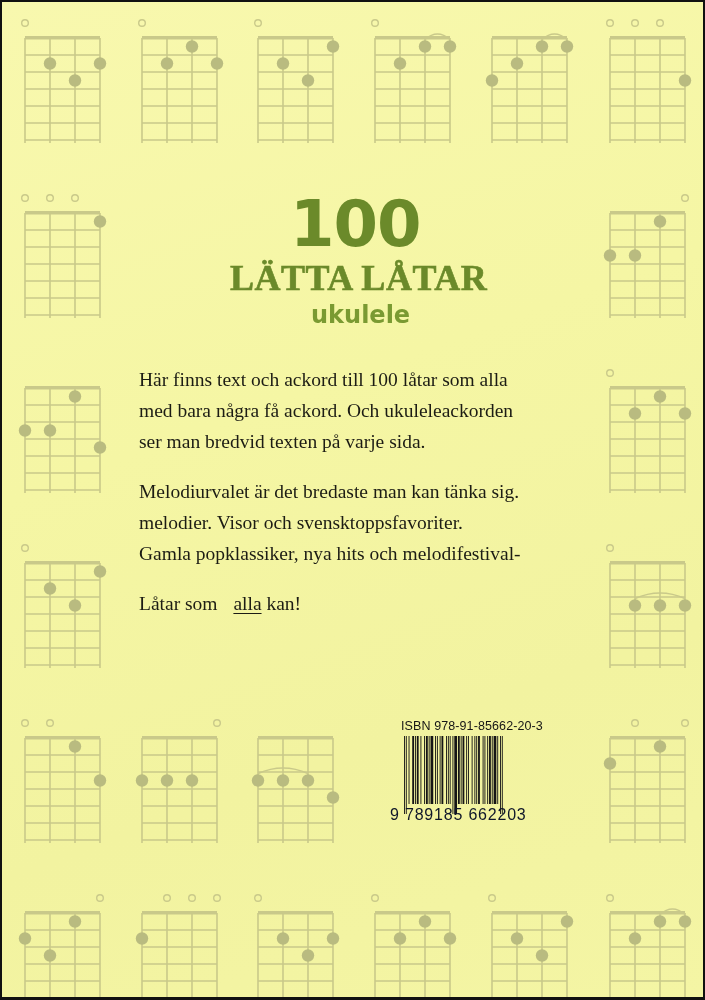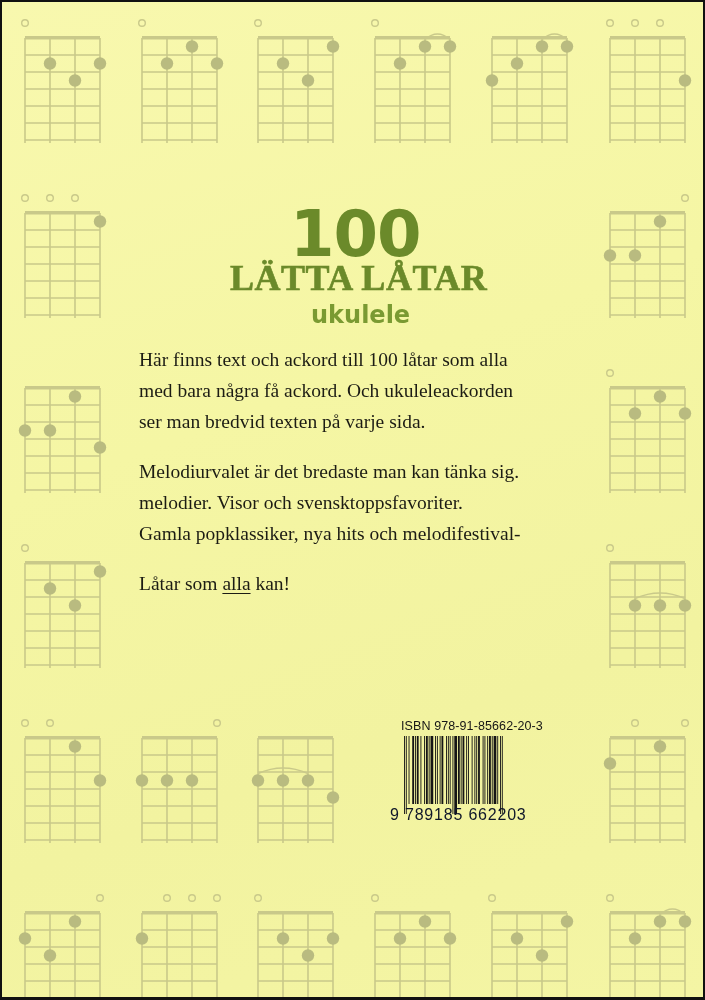--- a/index.html
+++ b/index.html
@@ -9,38 +9,38 @@
       background: linear-gradient(160deg, #f8f8ae 0%, #f5f6a4 40%, #f2f3a0 70%, #f4f5a4 100%);
       font-family: "Liberation Serif", serif;
     }
     .frame { position: absolute; inset: 0; border: 2px solid #111; border-bottom-width: 3px; box-sizing: border-box; pointer-events: none; z-index: 10; }
     .chord { position: absolute; width: 80px; height: 140px; }
     .chord svg { width: 80px; height: 140px; display: block; }
     .title-block { position: absolute; left: 0; right: 0; top: 190px; text-align: center; }
     .title-num {
       font-family: "DejaVu Sans", sans-serif; font-weight: bold; color: #6b8a2a;
       font-size: 64px; line-height: 64px; letter-spacing: -1px;
-      position: absolute; left: 290px; top: 12px; text-align: right;
+      position: absolute; left: 290px; top: 2px; text-align: right;
     }
     .title-main {
       font-family: Liberation Serif, serif; font-weight: bold; color: #6b8a2a;
       font-size: 36px; line-height: 40px; position: absolute; left: 230px; top: 68px; letter-spacing: 0.5px;
       -webkit-text-stroke: 0.6px #6b8a2a;
     }
     .title-sub {
       font-family: "DejaVu Sans", sans-serif; color: #7a9a32; font-size: 24px; line-height: 28px;
       position: absolute; left: 311px; top: 111px; font-weight: bold;
     }
     .body-text {
-      position: absolute; left: 139px; top: 344px; width: 440px;
+      position: absolute; left: 139px; top: 364px; width: 440px;
       color: #1c1c14; font-size: 19.5px; line-height: 31px;
     }
     .body-text p { margin: 0 0 19px 0; white-space: nowrap; }
     .body-text .line { display: block; }
-    .u { text-decoration: underline; text-underline-offset: 3px; }
+    .u { text-decoration: underline; text-underline-offset: 3px; margin-left: 11px; }
     .isbn-label {
       position: absolute; left: 401px; top: 719px;
       font-family: Liberation Sans, sans-serif; font-size: 12.5px; color: #151515; letter-spacing: 0.1px;
     }
     .barcode { position: absolute; left: 404px; top: 736px; width: 128px; height: 78px; }
     .barcode svg { width: 100%; height: 100%; display: block; }
     .barcode-digits {
       position: absolute; left: 390px; top: 806px; font-family: "Liberation Sans", sans-serif;
       font-size: 16px; color: #0f172a; letter-spacing: 0.8px; white-space: pre;
     }

